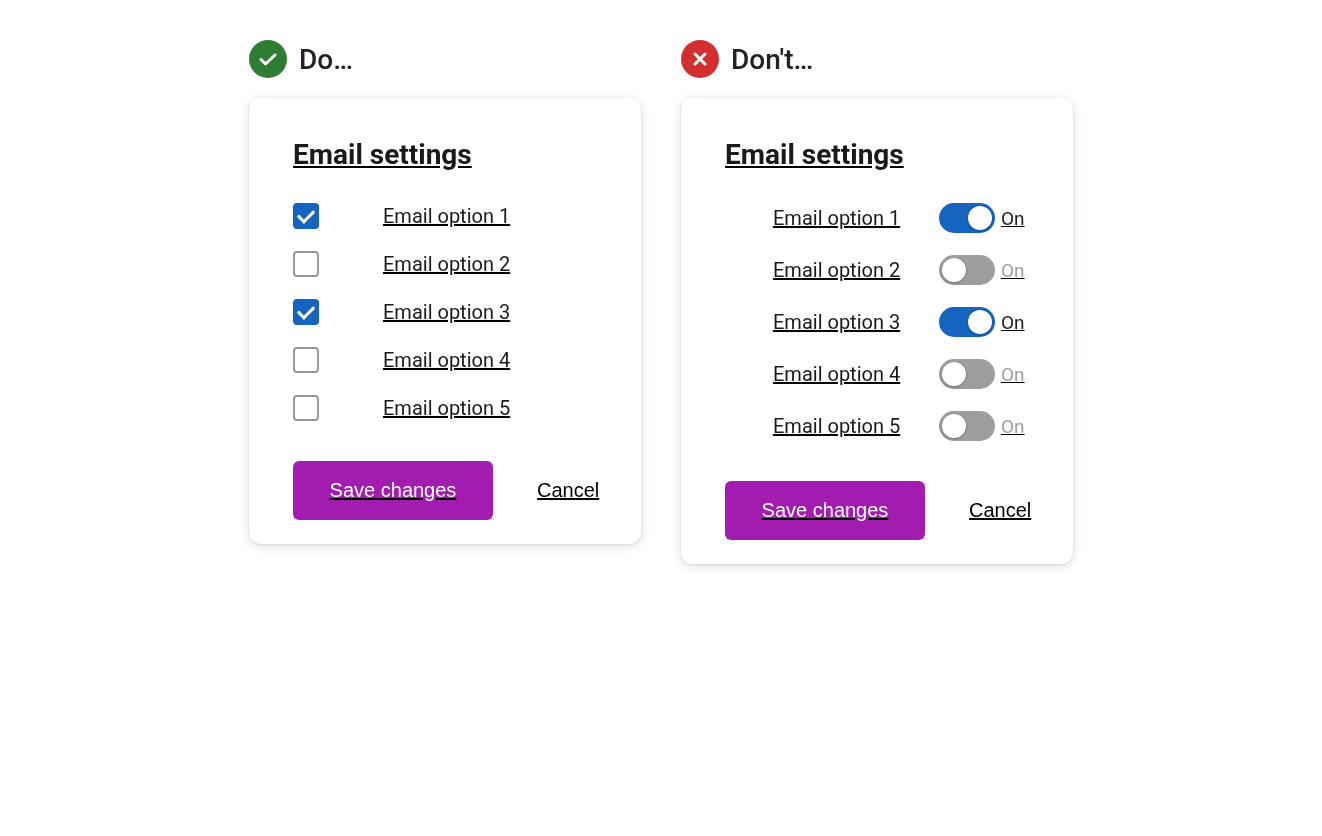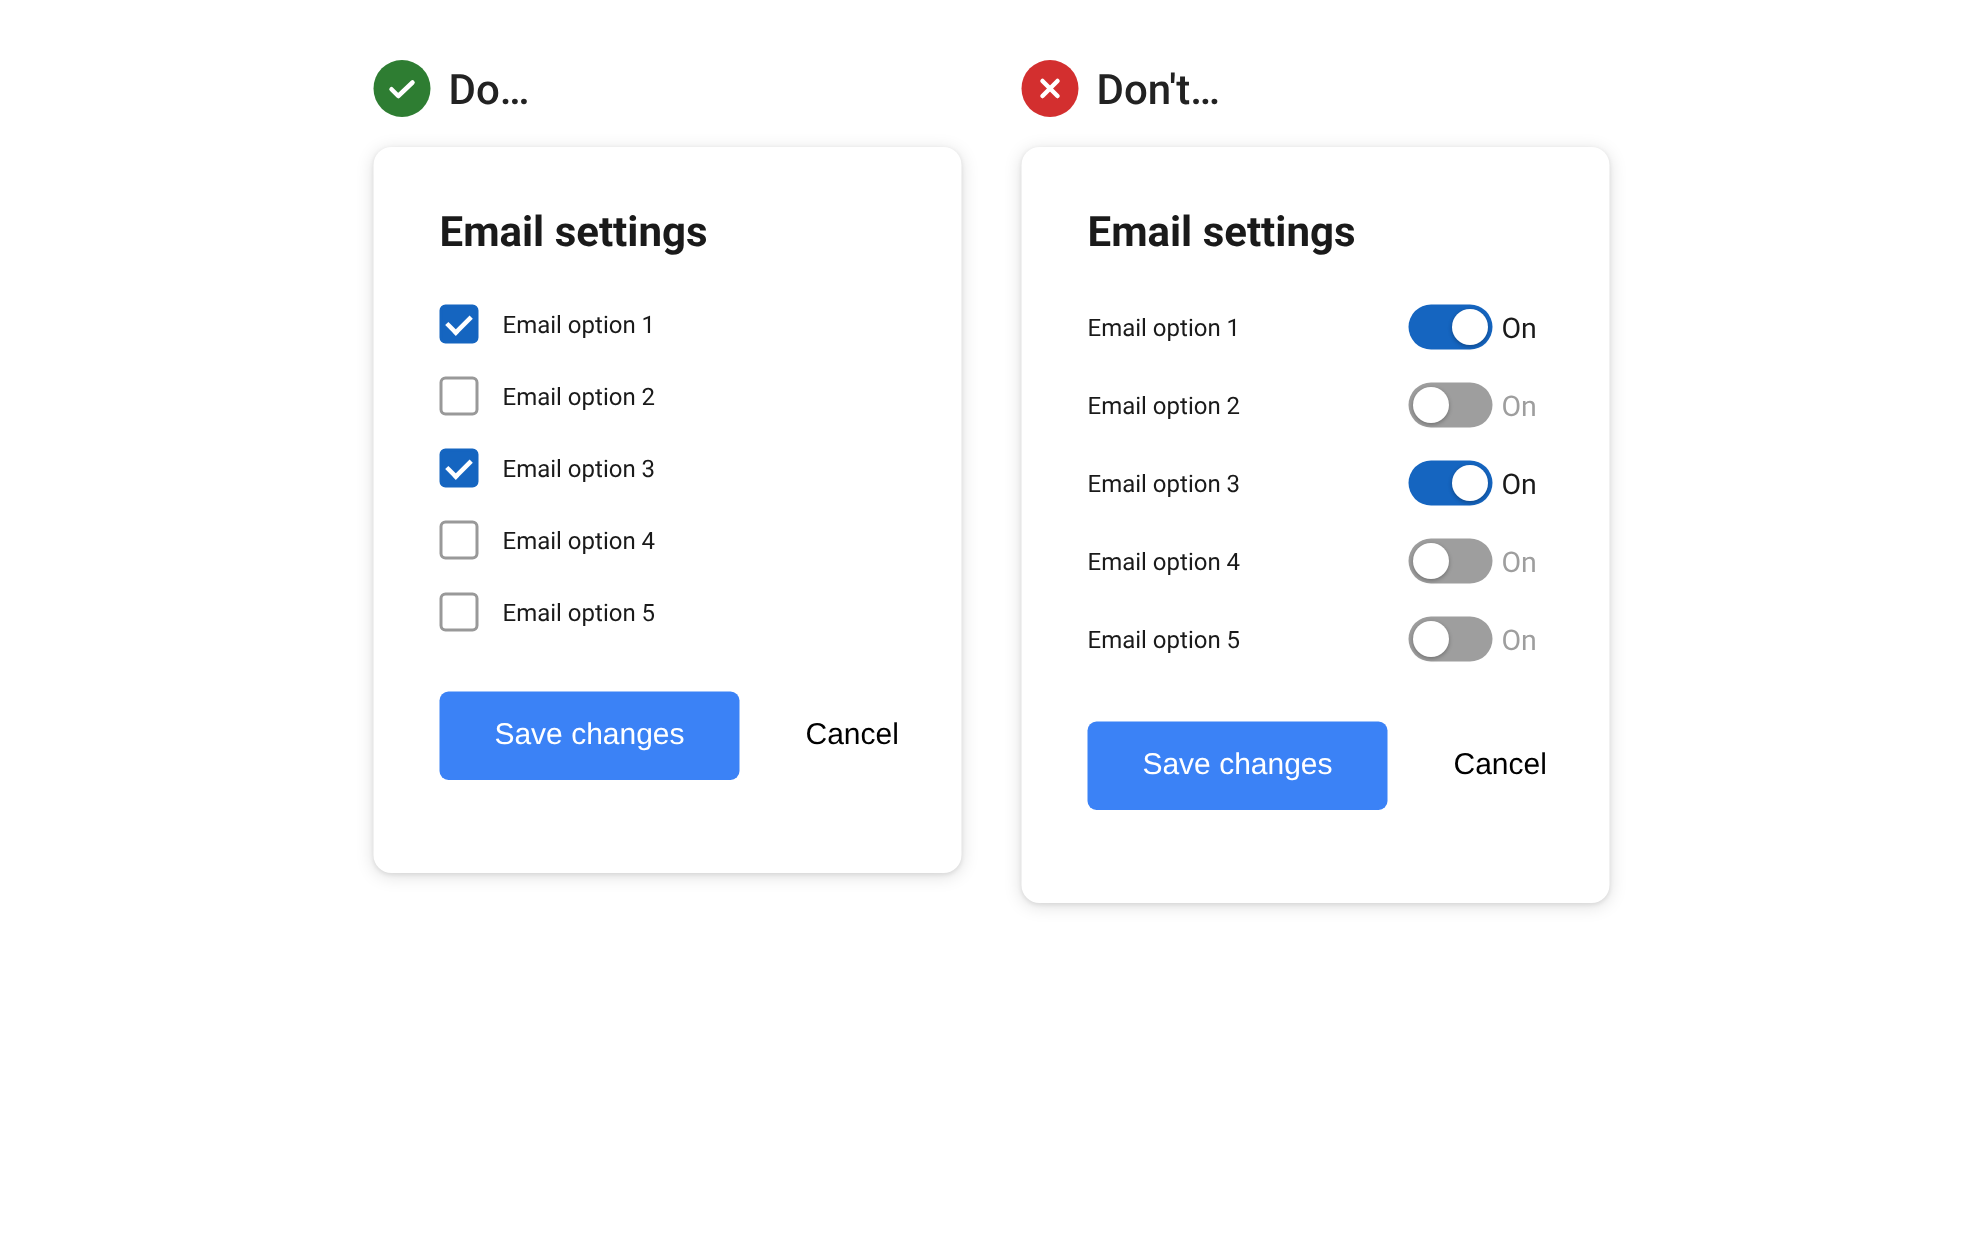--- a/index.html
+++ b/index.html
@@ -45,22 +45,23 @@
     }
     .panel-header-label {
       font-size: 28px;
       font-weight: 500;
       color: #222;
     }
     .card {
       background: #fff;
       border-radius: 12px;
       box-shadow: 0 2px 12px rgba(0,0,0,0.13), 0 1px 3px rgba(0,0,0,0.08);
-      padding: 40px 44px 62px 44px;
+      padding: 40px 44px 24px 44px;
       width: 100%;
+      text-decoration: underline;
     }
     .card-title {
       font-size: 28px;
       font-weight: 700;
       color: #1a1a1a;
       margin-bottom: 32px;
     }
     .options-list {
       display: flex;
       flex-direction: column;
@@ -154,41 +155,42 @@
     .toggle-label.off {
       color: #9e9e9e;
     }
     
     .button-row {
       display: flex;
       align-items: center;
       gap: 28px;
     }
     .btn-save {
-      background: #3b82f6;
+      background: #a21caf;
       color: #fff;
       border: none;
       border-radius: 6px;
       padding: 18px 32px;
       font-size: 20px;
       font-weight: 500;
       cursor: pointer;
       min-width: 200px;
     }
     .btn-cancel {
       background: none;
       border: none;
       color: #000000;
       font-size: 20px;
       font-weight: 500;
       cursor: pointer;
       margin-left: 16px;
     }
     .option-label {
-      font-size: 16px;
+      font-size: 20px;
+      margin-left: 48px;
     }
   </style>
 </head>
 <body>
 
 <div class="panel-wrapper">
   <div class="panel-header">
     <div class="badge-icon green">
       <svg width="22" height="22" viewBox="0 0 22 22" fill="none">
         <path d="M4 11.5L8.5 16L18 7" stroke="white" stroke-width="3" stroke-linecap="round" stroke-linejoin="round"></path>

